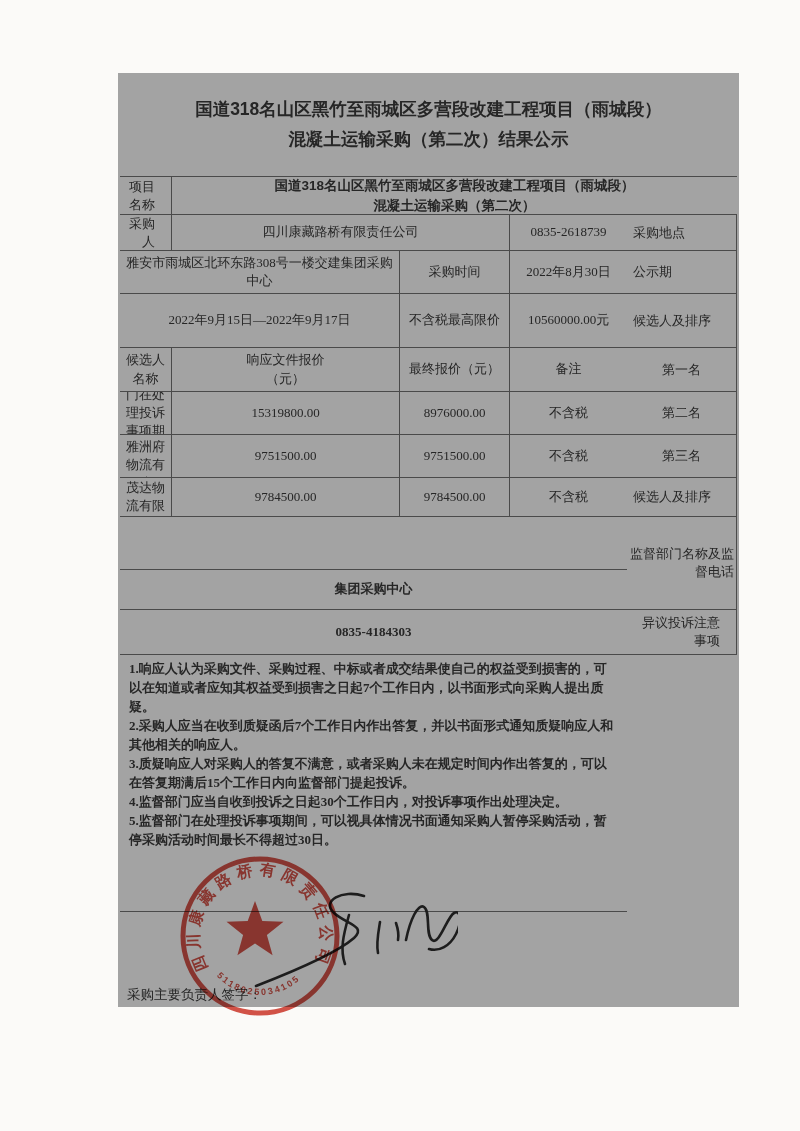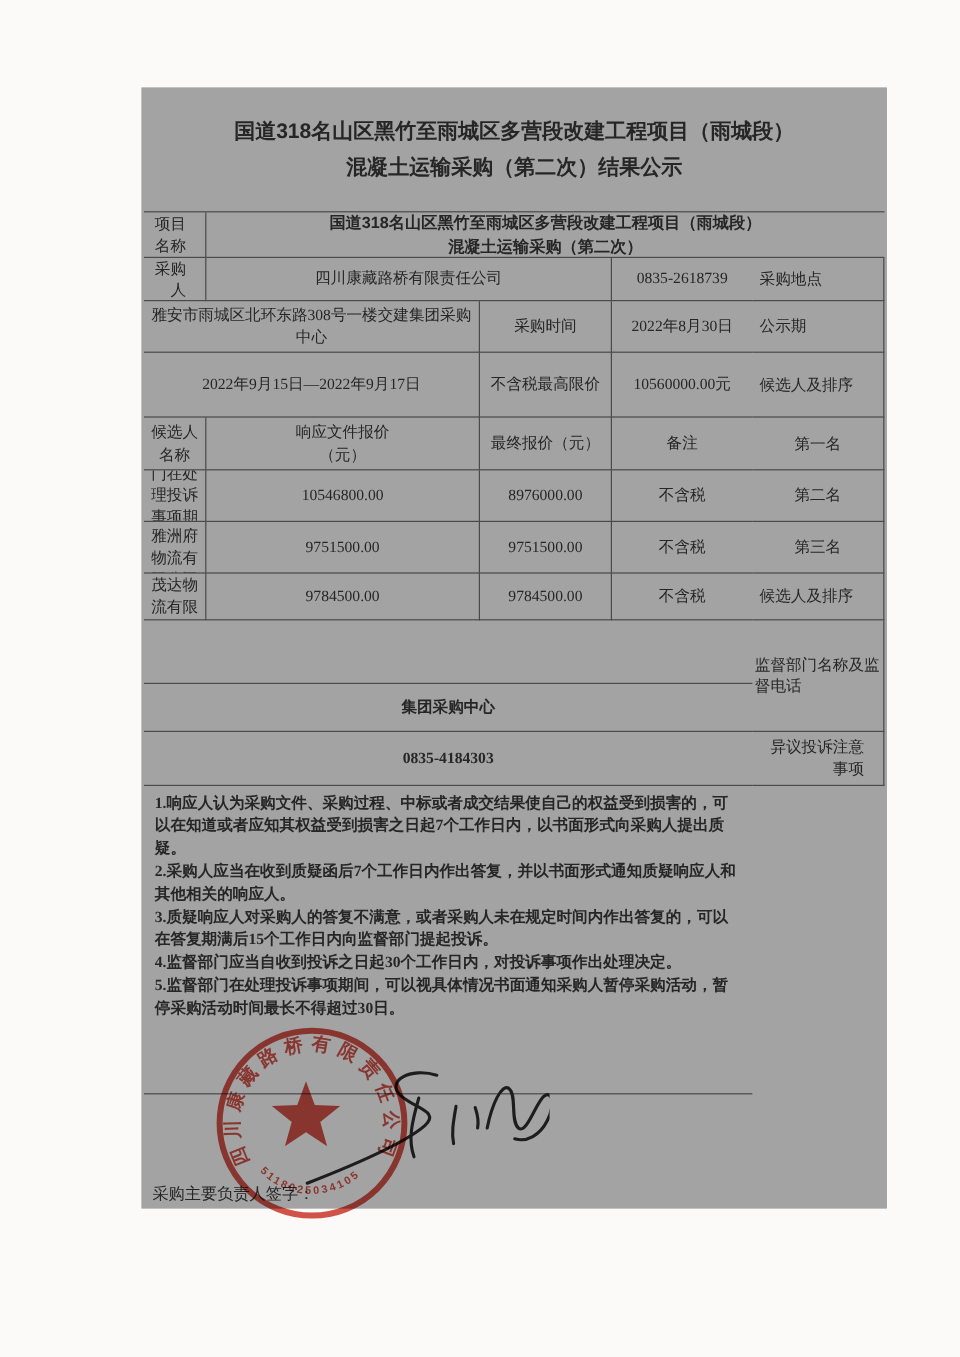--- a/index.html
+++ b/index.html
@@ -28,21 +28,21 @@
     box-sizing:border-box;overflow:hidden;
   }
   .lc{border-right:none;}
   .lr{border-bottom:none;align-items:flex-end;}
   .sp2{grid-column:span 2;}
   .sp4{grid-column:span 4;font-weight:bold;}
   .sp5{grid-column:1 / -1;}
   .rows2{grid-row:span 2;}
   .pre{white-space:pre-line;}
   .lab{justify-content:flex-start;text-align:right;padding:2px 16px 2px 6px;line-height:1.35;}
-  .lab.ctr{justify-content:center;text-align:left;padding:2px 2px;}
+  .lab.ctr{justify-content:center;text-align:right;padding:2px 2px;}
   .title-cell{
     font-family:"Liberation Sans","DejaVu Sans",sans-serif;
     font-weight:700;font-size:17.5px;line-height:30px;
     padding-bottom:4px;
   }
   .proj-val{
     font-family:"Liberation Sans","DejaVu Sans",sans-serif;
     font-weight:700;font-size:13.5px;line-height:20px;
   }
   .obj-text{align-items:flex-start;}
@@ -87,21 +87,21 @@
 
     <div class="c lab">候选人及排序</div>
     <div class="c">候选人名称</div>
     <div class="c pre">响应文件报价
 （元）</div>
     <div class="c">最终报价（元）</div>
     <div class="c lc">备注</div>
 
     <div class="c lab ctr">第一名</div>
     <div class="c">监督部门在处理投诉事项期间</div>
-    <div class="c">10546800.00</div>
+    <div class="c">15319800.00</div>
     <div class="c">8976000.00</div>
     <div class="c lc">不含税</div>
 
     <div class="c lab ctr">第二名</div>
     <div class="c">四川省雅洲府物流有限公司</div>
     <div class="c">9751500.00</div>
     <div class="c">9751500.00</div>
     <div class="c lc">不含税</div>
 
     <div class="c lab ctr">第三名</div>

